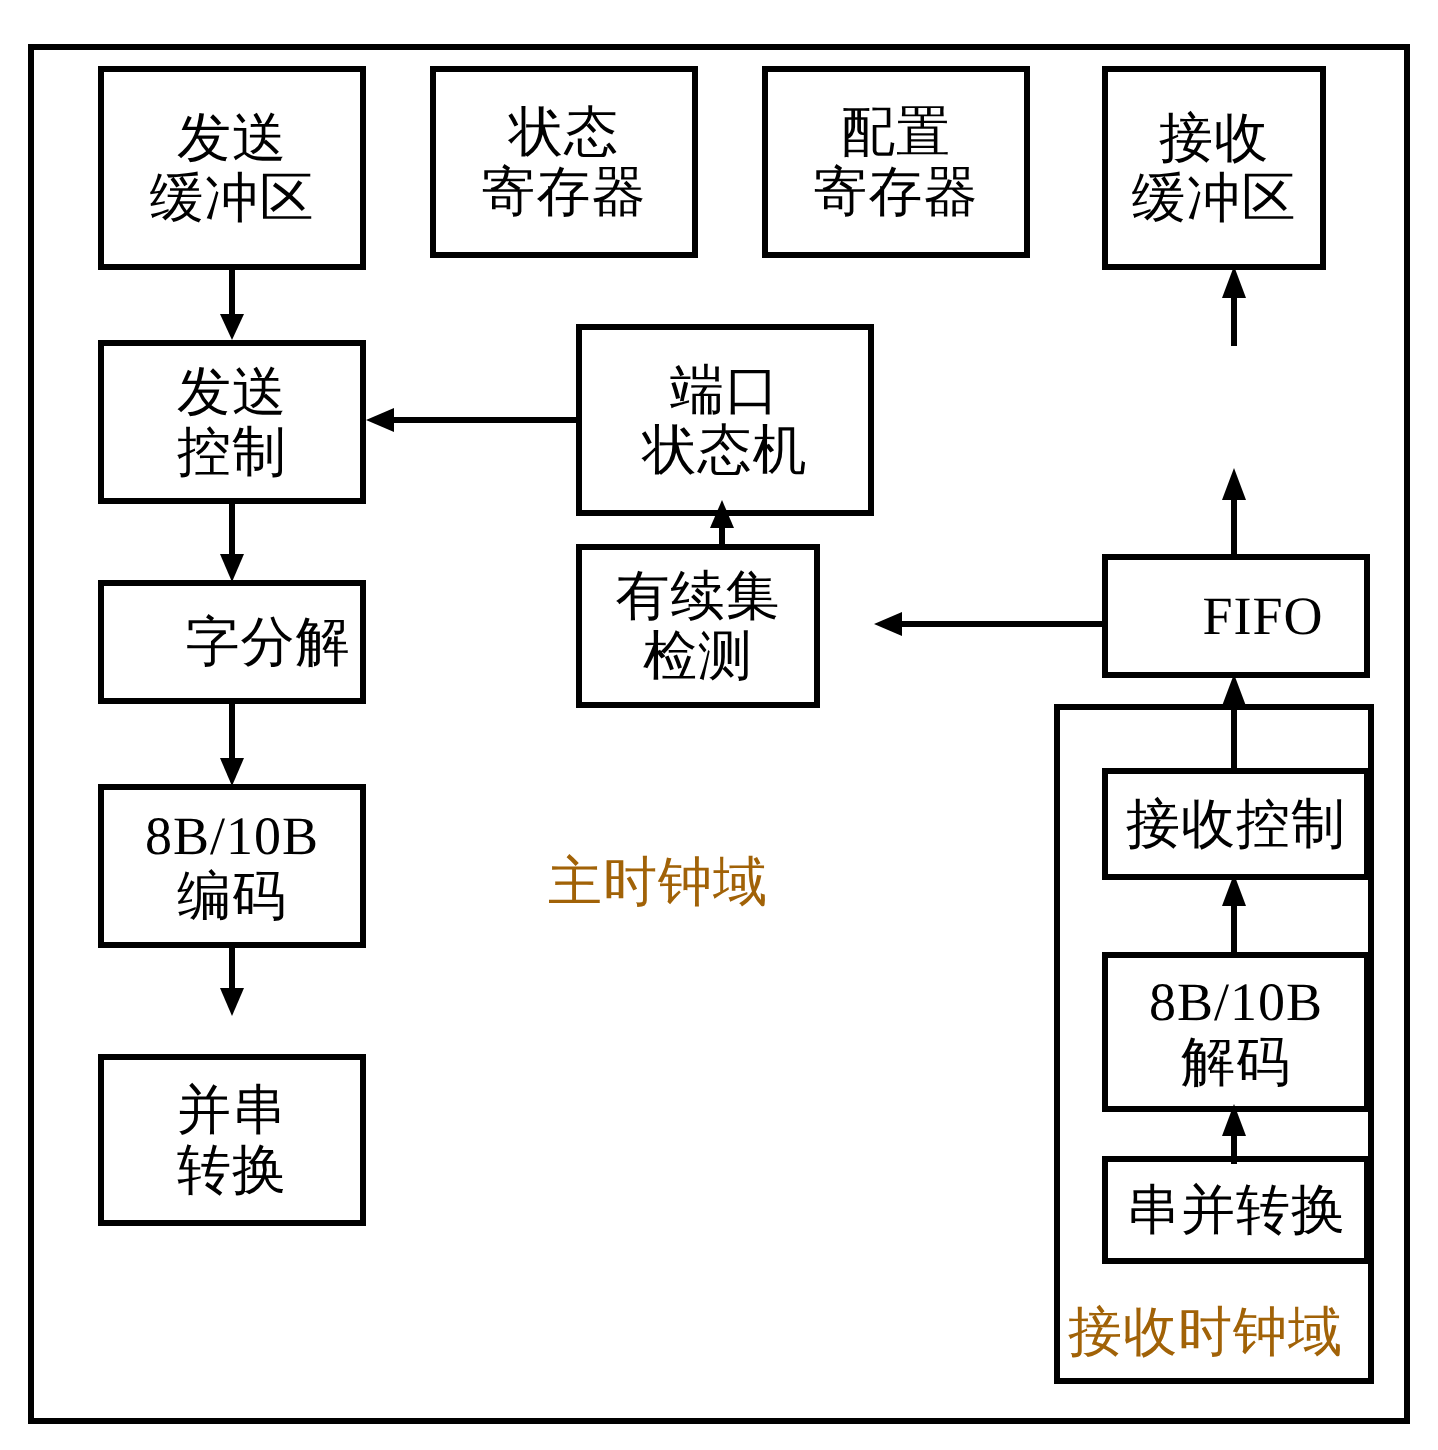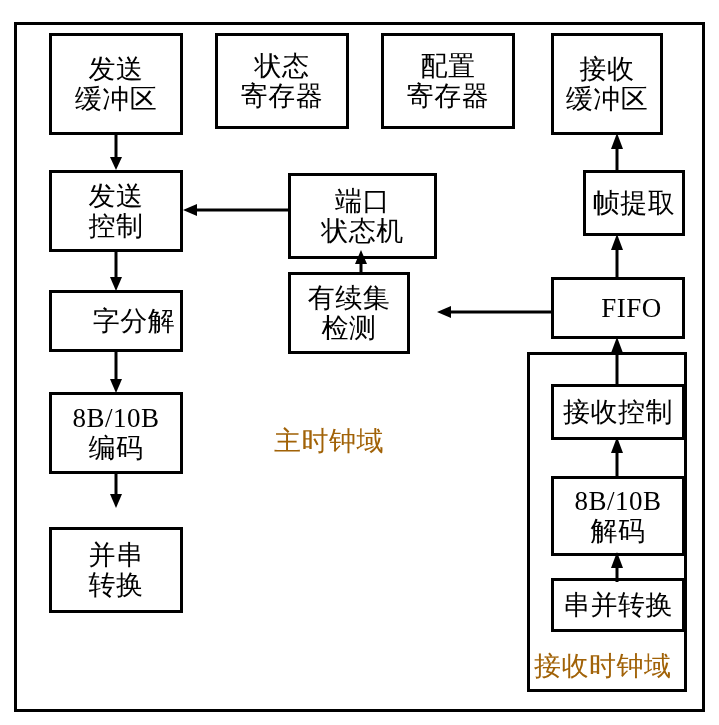--- a/index.html
+++ b/index.html
@@ -87,28 +87,25 @@
   <div class="node" style="left:551px; top:33px; width:112px; height:102px;">
     <span class="line">接收</span>
     <span class="line">缓冲区</span>
   </div>
 
   <div class="node" style="left:49px; top:170px; width:134px; height:82px;">
     <span class="line">发送</span>
     <span class="line">控制</span>
   </div>
 
-  <div class="node" style="left:288px; top:173px; width:149px; height:86px;">
+  <div class="node" style="left:288px; top:162px; width:149px; height:96px;">
     <span class="line">端口</span>
     <span class="line">状态机</span>
   </div>
 
-  <div class="node" style="left:583px; top:170px; width:102px; height:66px;">
-    <span class="line">帧提取</span>
-  </div>
 
   <div class="node" style="left:49px; top:290px; width:134px; height:62px;padding-left:36px;">
     <span class="line">字分解</span>
   </div>
 
   <div class="node" style="left:288px; top:272px; width:122px; height:82px;">
     <span class="line">有续集</span>
     <span class="line">检测</span>
   </div>
 

